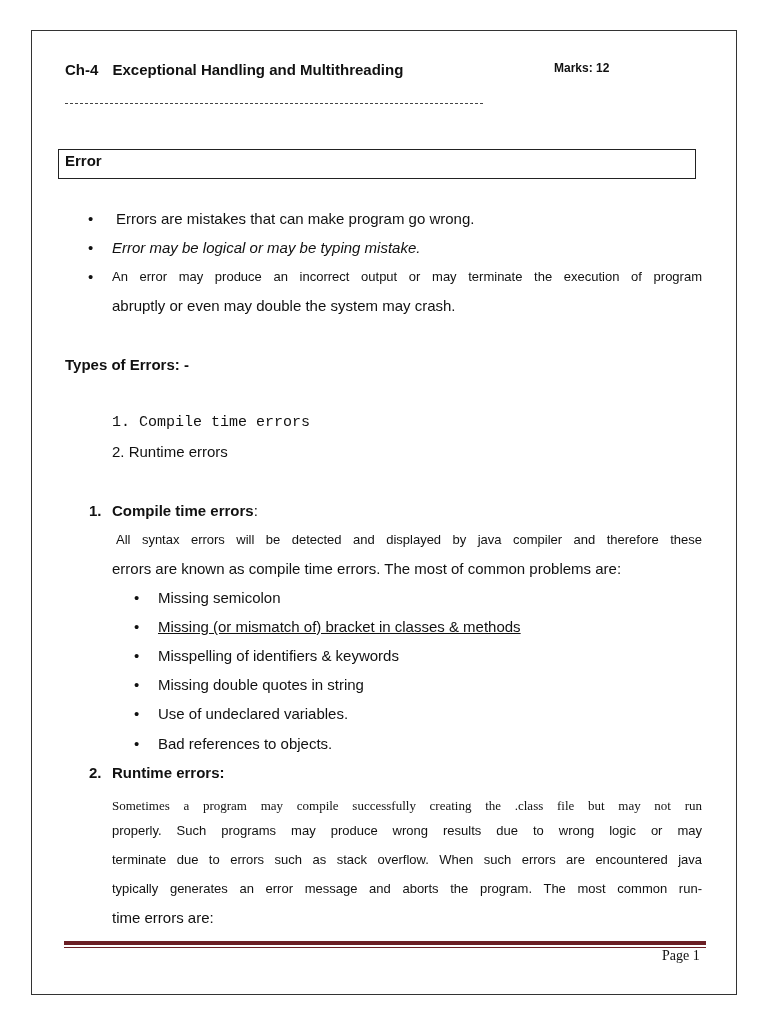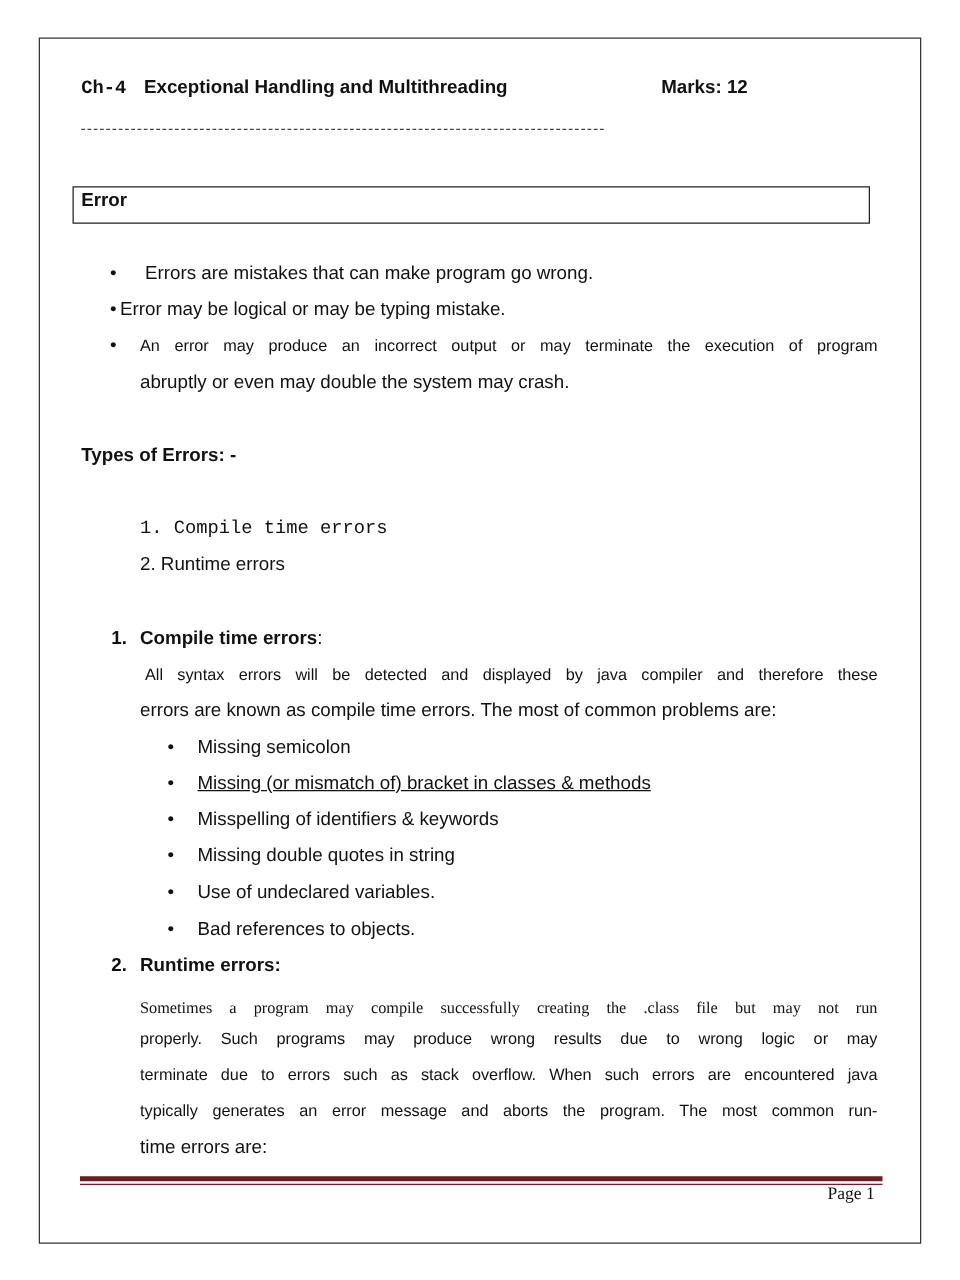--- a/index.html
+++ b/index.html
@@ -25,22 +25,22 @@
       box-sizing: border-box;
     }
     .abs { position: absolute; margin: 0; }
     .bold { font-weight: bold; }
     .txt {
       font-size: 15px;
       line-height: 20px;
       white-space: nowrap;
     }
     .header-title { left: 65px; top: 61px; font-size: 15px; font-weight: bold; }
-    .header-title .ch { margin-right: 10px; font-family: Liberation Mono, monospace; }
-    .header-marks { left: 529px; top: 61px; font-size: 15px; font-weight: bold; }
+    .header-title .ch { margin-right: 10px; }
+    .header-marks { left: 554px; top: 61px; font-size: 12px; font-weight: bold; }
     .header-rule {
       left: 65px; top: 103px; width: 418px;
       border-top: 1px dashed #444444;
       height: 0;
     }
     .section-box {
       left: 58px; top: 149px; width: 638px; height: 30px;
       border: 1px solid #222222;
       box-sizing: border-box;
     }
@@ -88,21 +88,21 @@
 <div class="abs header-rule"></div>
 
 <div class="abs section-box">
   <span class="section-box-label">Error</span>
 </div>
 
 <span class="bullet" style="left:88px; top:209px;">•</span>
 <div class="abs txt" style="left:100px; top:209px;margin-left:16px;">Errors are mistakes that can make program go wrong.</div>
 
 <span class="bullet" style="left:88px; top:238px;">•</span>
-<div class="abs txt" style="left:96px; top:238px;">Error may be logical or may be typing mistake.</div>
+<div class="abs txt" style="left:112px; top:238px;font-style:italic;">Error may be logical or may be typing mistake.</div>
 
 <span class="bullet" style="left:88px; top:267px;">•</span>
 <div class="justify-line" style="left:112px; top:267px; width:590px;">An error may produce an incorrect output or may terminate the execution of program</div>
 <div class="abs txt" style="left:112px; top:296px;">abruptly or even may double the system may crash.</div>
 
 <div class="abs txt bold" style="left:65px; top:355px;">Types of Errors: -</div>
 <div class="abs txt" style="left:112px; top:413px;font-family:Liberation Mono, monospace;">1. Compile time errors</div>
 <div class="abs txt" style="left:112px; top:442px;">2. Runtime errors</div>
 
 <div class="abs txt bold" style="left:89px; top:501px;">1.</div>

